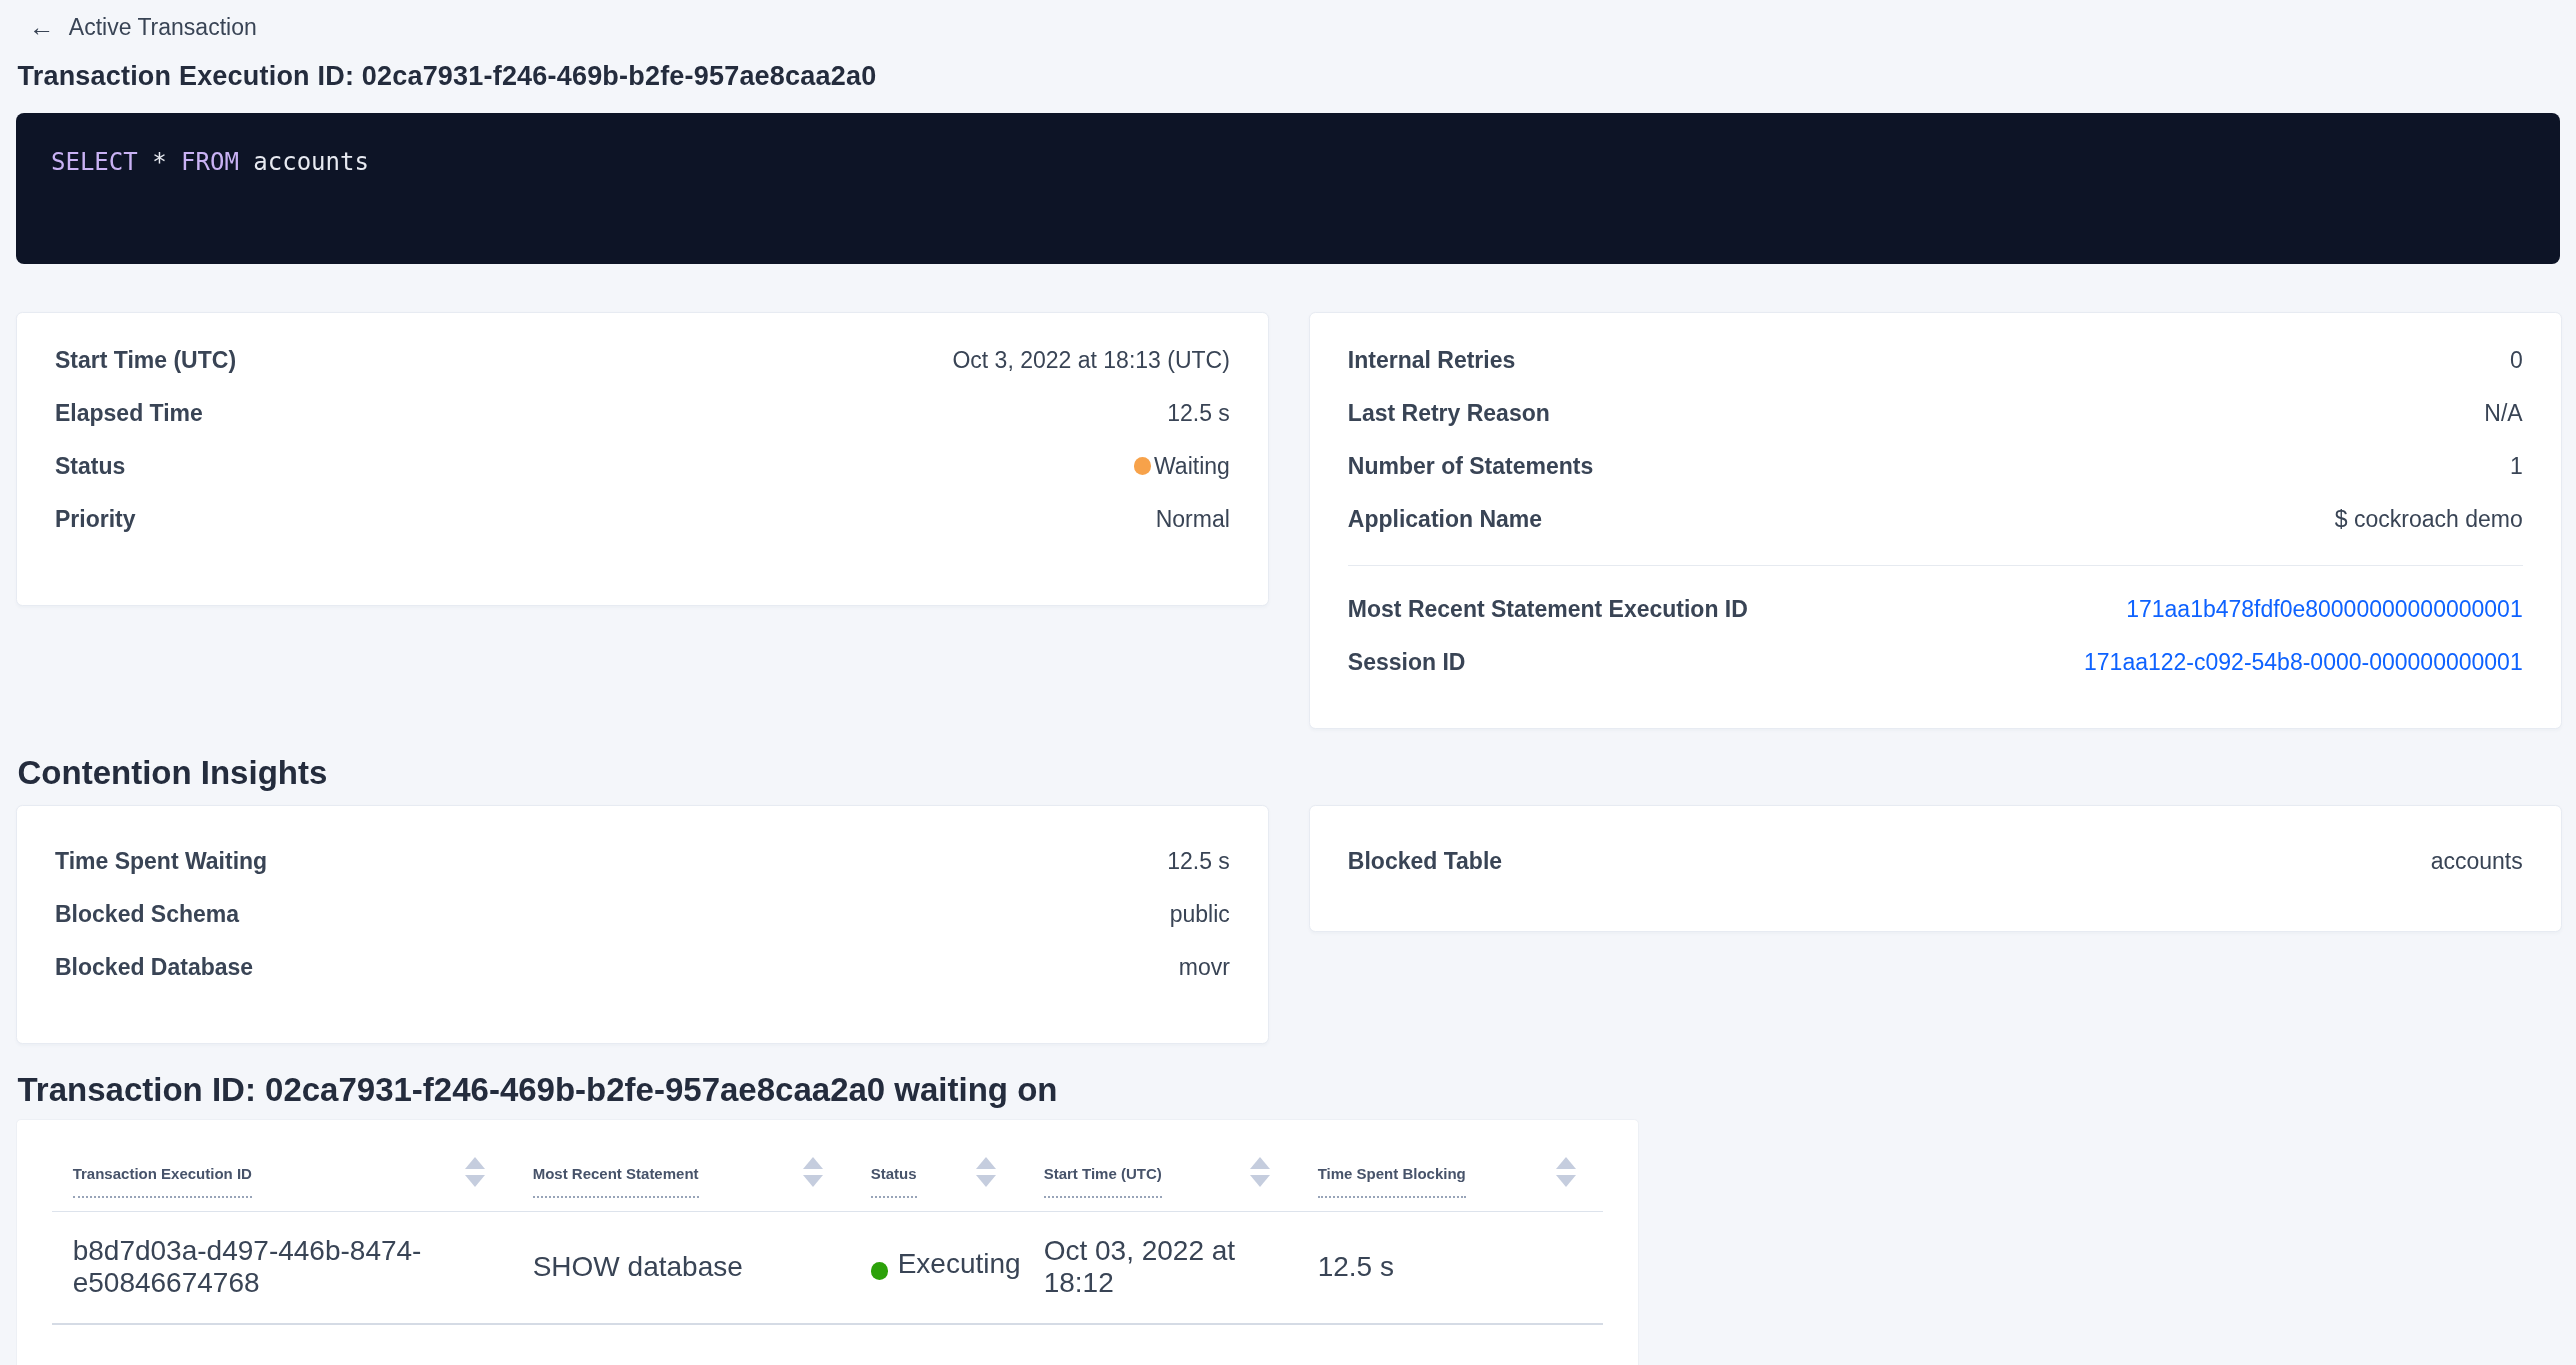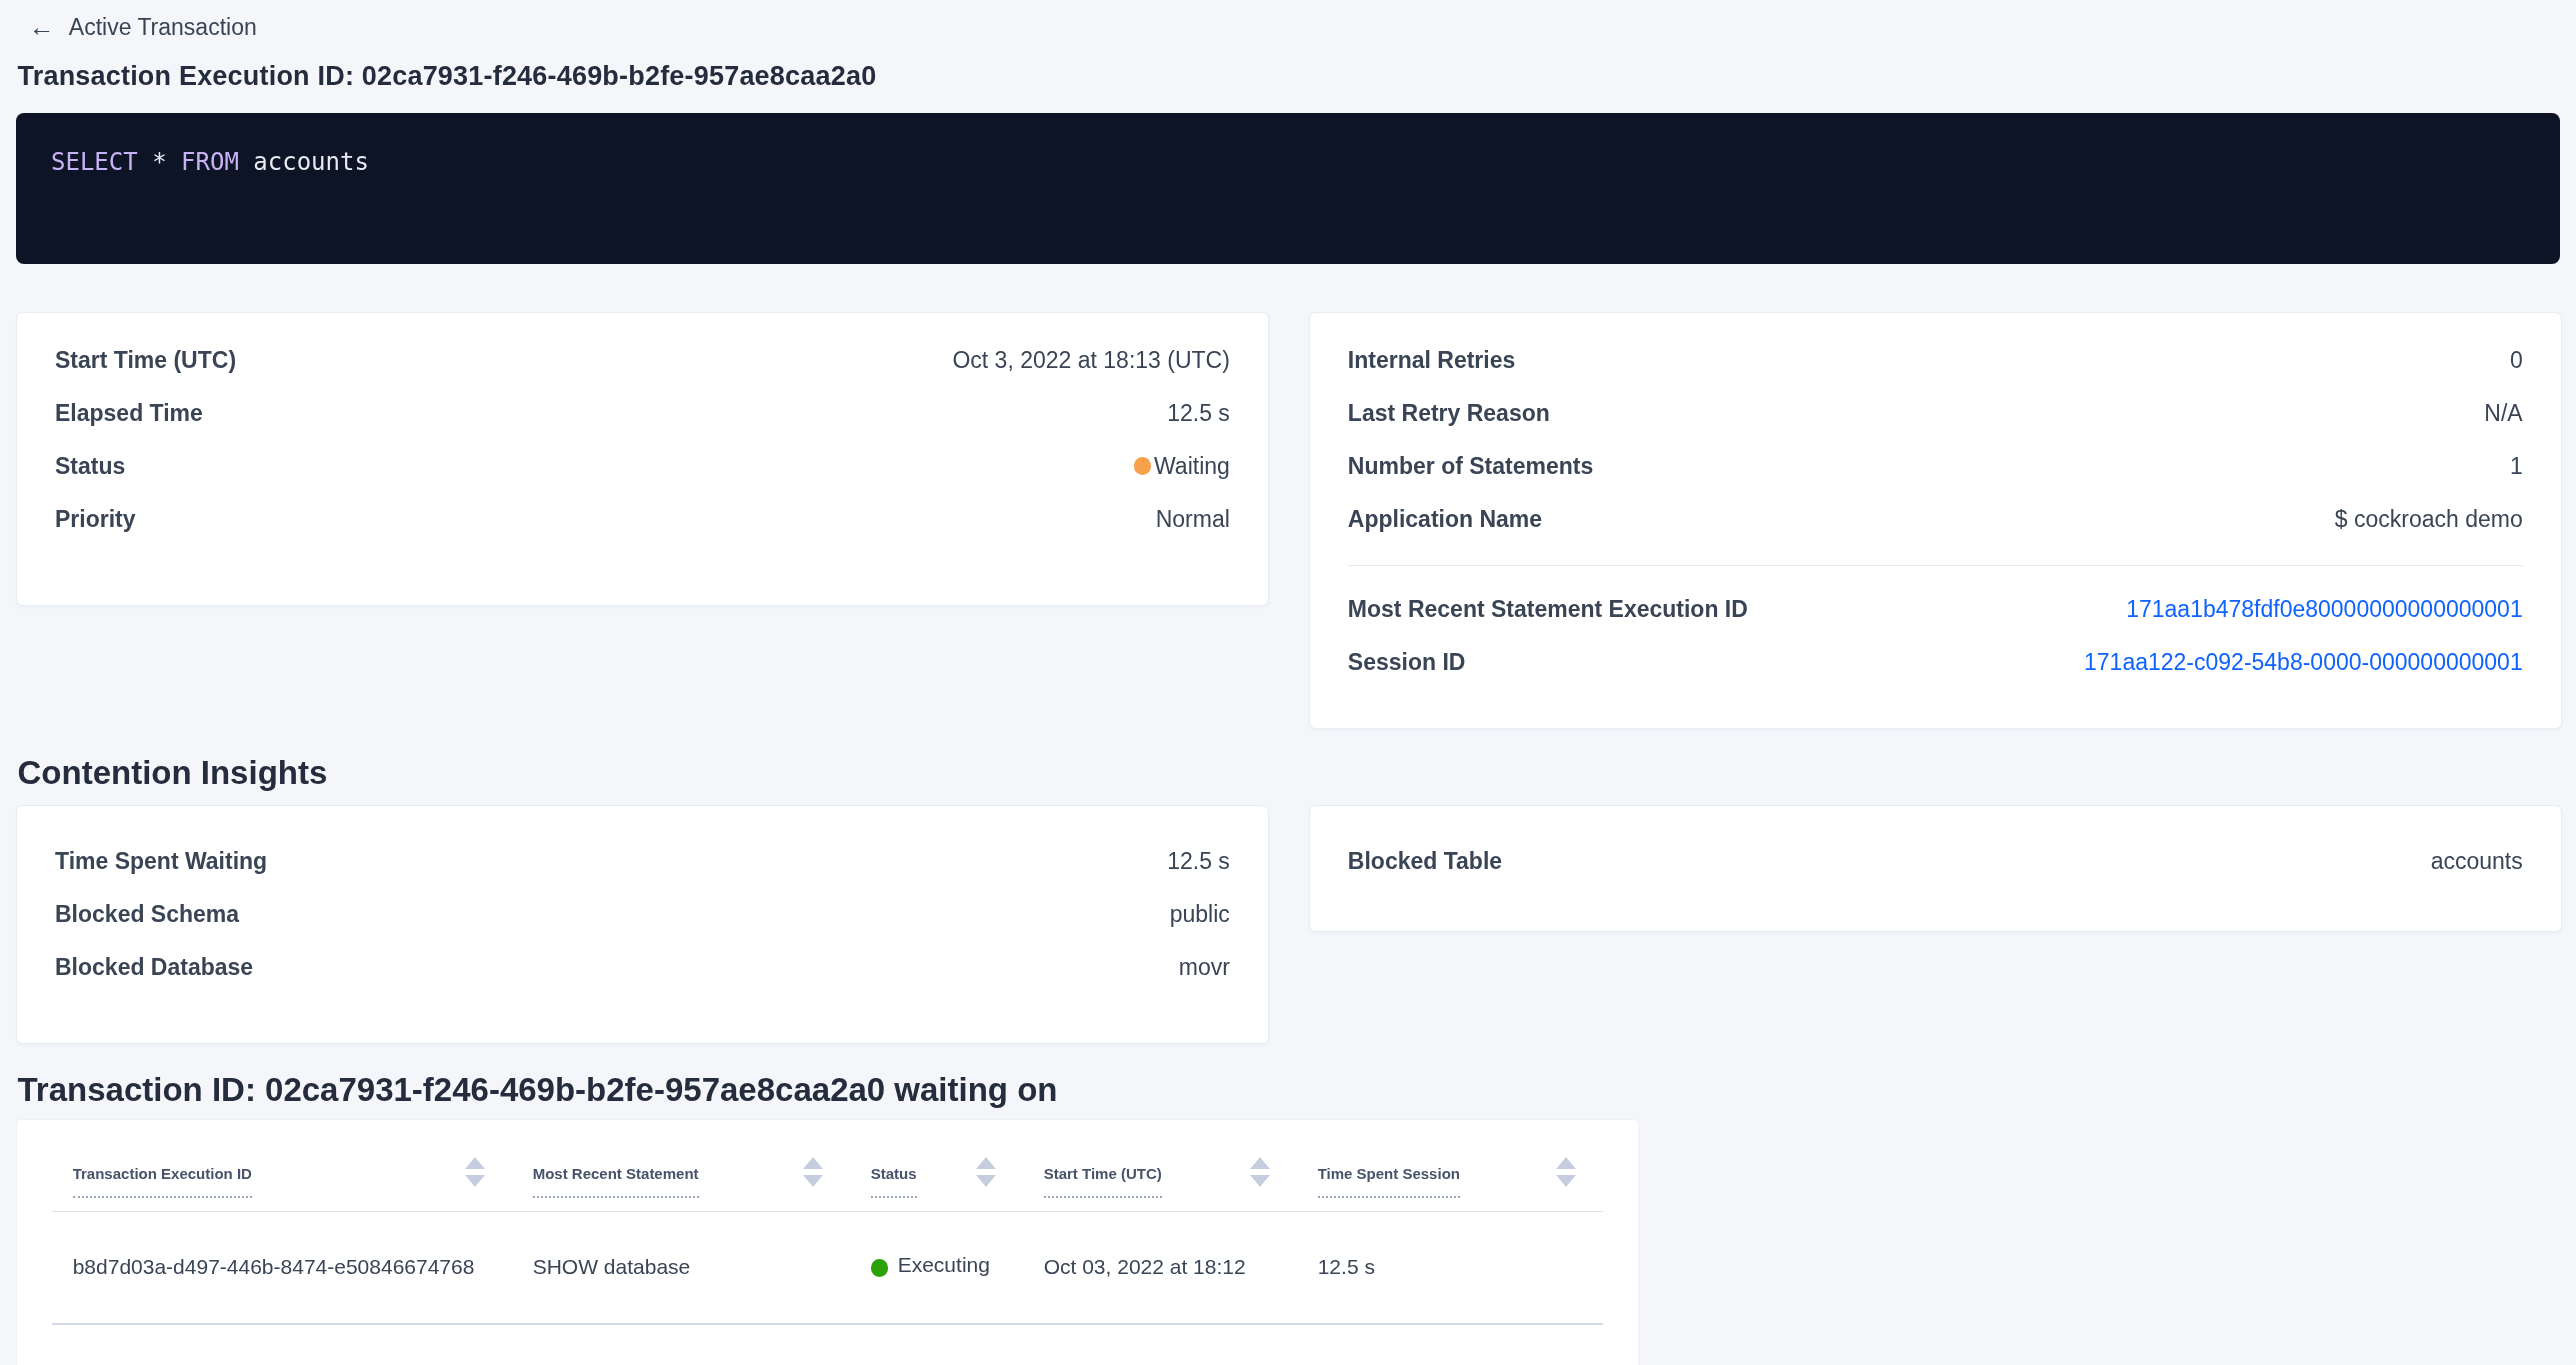--- a/index.html
+++ b/index.html
@@ -103,21 +103,21 @@
   .t-inner { margin: 0 35px; }
   .t-head {
     display: flex;
     height: 92px;
     border-bottom: 1.6px solid var(--table_line_light, #dde3ec);
   }
   .t-row {
     display: flex; align-items: center;
     height: 113px;
     border-bottom: 2.4px solid var(--table_line, #d5dbe5);
-    font-size: 21px;
+    font-size: 28px;
   }
   .t-col-1 { width: 460px; } .t-col-2 { width: 338px; } .t-col-3 { width: 173px; }
   .t-col-4 { width: 274px; } .t-col-5 { flex: 1; }
   .th {
     display: flex; justify-content: space-between; align-items: flex-start;
     padding: 39px 27px 0 20.7px;
     cursor: pointer;
   }
   .th-label {
     font-size: 15px; line-height: 29px; font-weight: 700;
@@ -262,21 +262,21 @@
             </span>
         </div>
         <div class="th t-col-4">
           <span class="th-label">Start Time (UTC)</span>
           <span class="sort">
               <span class="tri-up"></span>
               <span class="tri-down"></span>
             </span>
         </div>
         <div class="th t-col-5">
-          <span class="th-label">Time Spent Session</span>
+          <span class="th-label">Time Spent Blocking</span>
           <span class="sort">
               <span class="tri-up"></span>
               <span class="tri-down"></span>
             </span>
         </div>
       </div>
       <div class="t-row">
         <div class="td t-col-1">b8d7d03a-d497-446b-8474-e50846674768</div>
         <div class="td t-col-2">SHOW database</div>
         <div class="td t-col-3">

